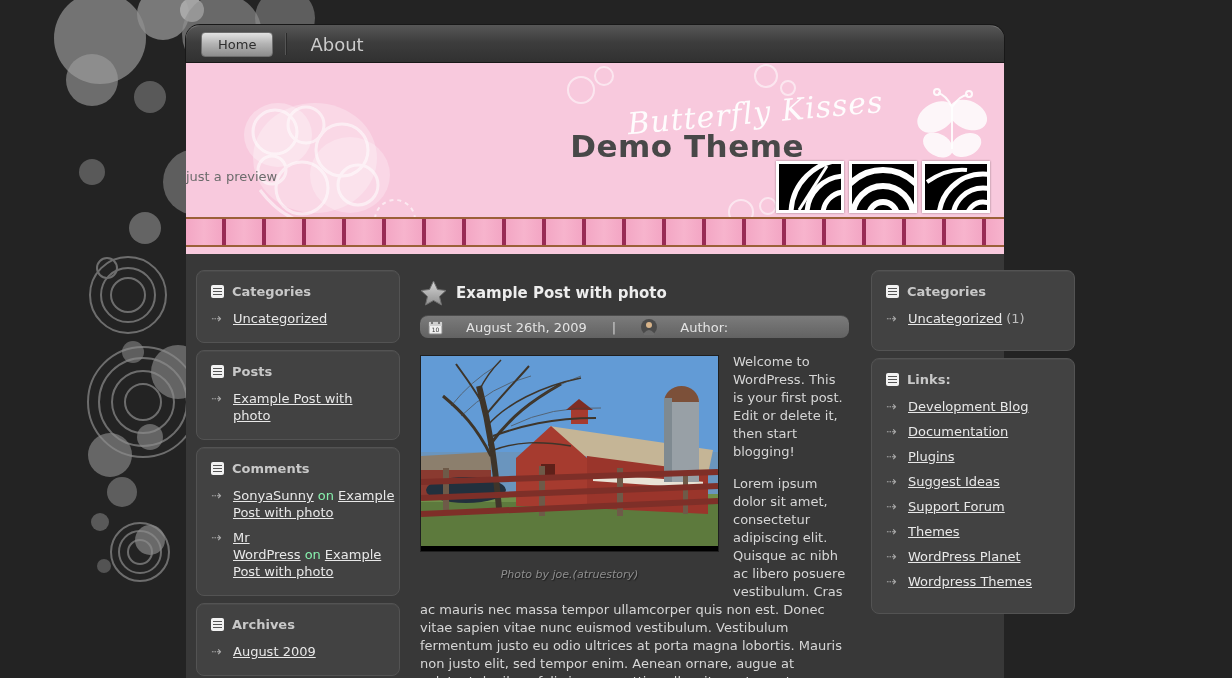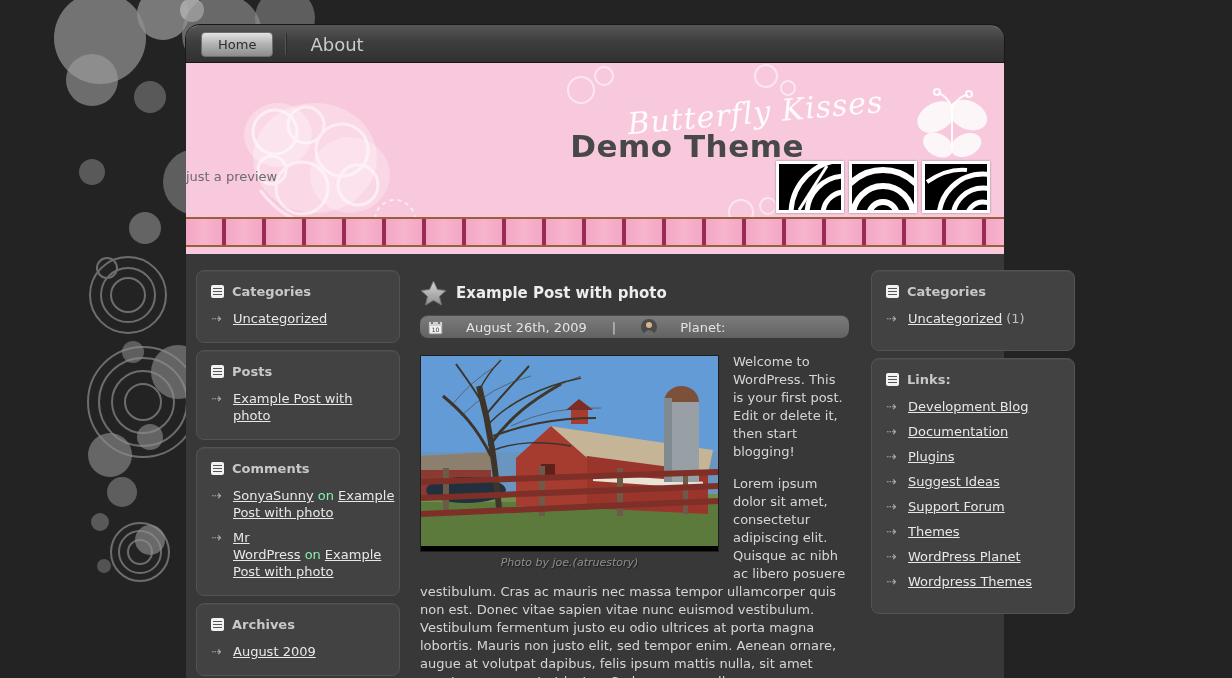--- a/index.html
+++ b/index.html
@@ -74,21 +74,21 @@
   .post-title-row { display:flex; align-items:center; gap:9px; margin:10px 0 9px; }
   .post-title { font-size:15px; font-weight:bold; color:#ededed; }
   .meta-bar { height:23px; border-radius:8px; display:flex; align-items:center; gap:23px;
               padding:0 8px; background:linear-gradient(#7b7b7b, #626262);
               border-top:1px solid #4c4c4c; font-size:13px; color:#e3e3e3; }
   .meta-sep { color:#d0d0d0; margin:0 2px; }
   .post-body { margin-top:15px; font-size:13px; line-height:18px; color:#d6d6d6; }
   .photo-wrap { float:left; width:299px; margin:2px 14px 4px 0; }
   .photo-frame { border:1px solid #1f1f1f; background:#000; }
   .photo-caption { text-align:center; font-size:11px; font-style:italic; color:#8e8e8e;
-                   text-shadow:1px 1px 1px #1c1c1c; margin-top:2px; }
+                   text-shadow:1px 1px 1px #1c1c1c; margin-top:14px; }
   .post-body p { margin-bottom:14px; }
 </style>
 </head>
 <body>
 
 <div id="stage">
 
   <svg id="bubbles-bg" width="560" height="678">
     <g fill="#8f8f8f">
       <circle cx="100" cy="38" r="46" opacity=".75"></circle>
@@ -305,21 +305,21 @@
               <rect x="10" y="1" width="2" height="4" fill="#777"></rect>
             <text x="7.5" y="13" text-anchor="middle" font-size="6" fill="#333">10</text>
           </svg>
           <span>August 26th, 2009</span>
           <span class="meta-sep">|</span>
           <svg width="16" height="16">
             <circle cx="8" cy="8" r="8" fill="#4a4a4a"></circle>
             <circle cx="8" cy="6" r="3" fill="#d8b48a"></circle>
             <path d="M3,14 q5,-6 10,0 v2 h-10 z" fill="#6b6b6b"></path>
           </svg>
-          <span>Planet:</span>
+          <span>Author:</span>
         </div>
         <div class="post-body">
           <div class="photo-wrap">
             <div class="photo-frame">
               <svg width="297" height="190" viewBox="0 0 297 190">
                 <rect width="297" height="150" fill="#629bd6"></rect>
                 <rect y="96" width="297" height="48" fill="#7a8a93" opacity=".35"></rect>
                 <rect y="138" width="297" height="52" fill="#5d7a3d"></rect>
                 <rect y="138" width="297" height="8" fill="#6f8f4a"></rect>
                 <polygon points="0,100 70,96 70,140 0,144" fill="#8c7f6d"></polygon>

